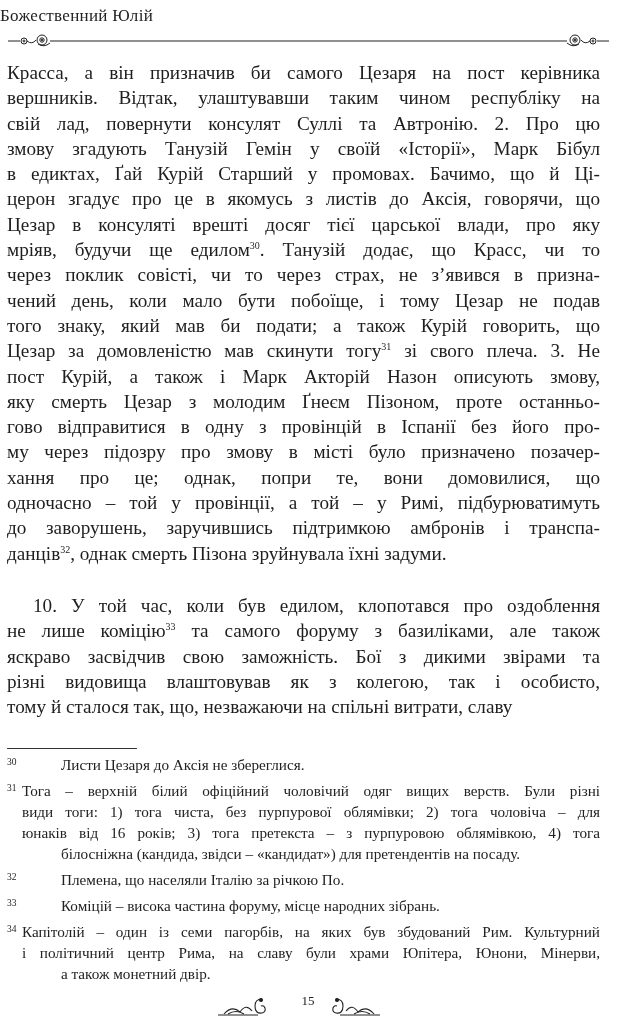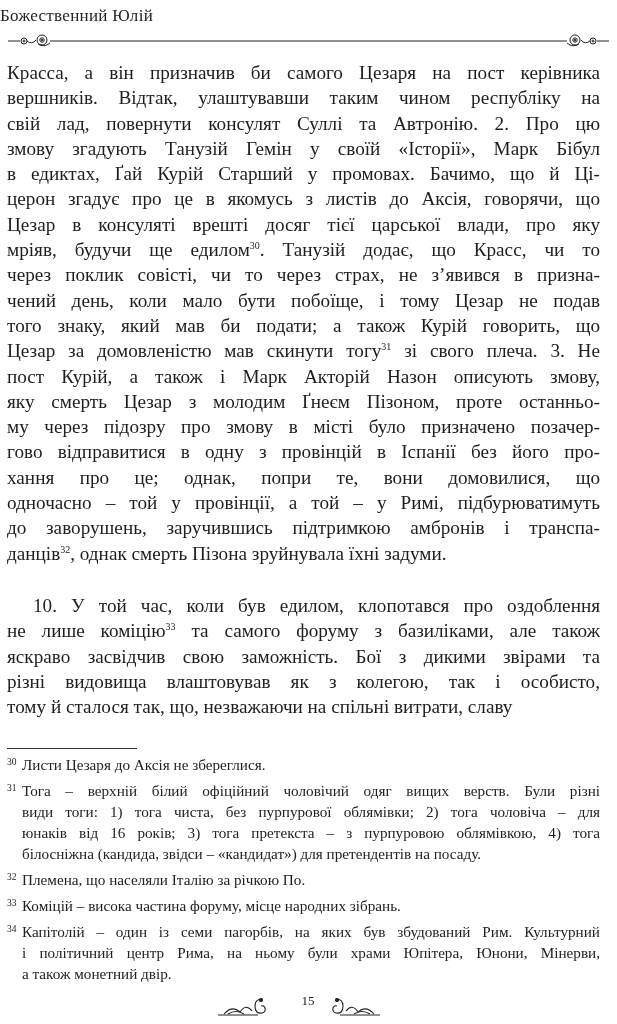--- a/index.html
+++ b/index.html
@@ -31,21 +31,21 @@
     position: absolute; top: 748px; left: 7px; width: 130px; height: 1px; background: #333;
   }
   .footnotes {
     position: absolute; top: 754px; left: 7px; width: 593px;
     font-family: "Liberation Serif", serif;
     font-size: 15.2px; line-height: 21px; color: #222;
   }
   .fn { position: relative; padding-left: 15px; margin-bottom: 5px; }
   .fn .num { position: absolute; left: 0; top: -2px; font-size: 9.5px; }
   .fn .fline { display: block; white-space: nowrap; text-align: justify; text-align-last: justify; }
-  .fn .fline.last { text-align-last: left; }
+  .fn .fline.last { text-align-last: left; margin-left: 39px; }
   .footer {
     position: absolute; top: 993px; left: 0; width: 617px; height: 28px;
   }
   .page-number {
     position: absolute; left: 283px; top: 0px; width: 50px; text-align: center;
     font-family: "Liberation Serif", serif; font-size: 13px; color: #222;
   }
   .orn-left { position: absolute; left: 218px; top: 2px; }
   .orn-right { position: absolute; left: 330px; top: 2px; }
 </style>
@@ -87,22 +87,22 @@
       <span class="line">в едиктах, Ґай Курій Старший у промовах. Бачимо, що й Ці-</span>
       <span class="line">церон згадує про це в якомусь з листів до Аксія, говорячи, що</span>
       <span class="line">Цезар в консуляті врешті досяг тієї царської влади, про яку</span>
       <span class="line">мріяв, будучи ще едилом<sup>30</sup>. Танузій додає, що Красс, чи то</span>
       <span class="line">через поклик совісті, чи то через страх, не з’явився в призна-</span>
       <span class="line">чений день, коли мало бути побоїще, і тому Цезар не подав</span>
       <span class="line">того знаку, який мав би подати; а також Курій говорить, що</span>
       <span class="line">Цезар за домовленістю мав скинути тогу<sup>31</sup> зі свого плеча. 3. Не</span>
       <span class="line">пост Курій, а також і Марк Акторій Назон описують змову,</span>
       <span class="line">яку смерть Цезар з молодим Ґнеєм Пізоном, проте останньо-</span>
+      <span class="line">гово відправитися в одну з провінцій в Іспанії без його про-</span>
       <span class="line">му через підозру про змову в місті було призначено позачер-</span>
-      <span class="line">гово відправитися в одну з провінцій в Іспанії без його про-</span>
       <span class="line">хання про це; однак, попри те, вони домовилися, що</span>
       <span class="line">одночасно – той у провінції, а той – у Римі, підбурюватимуть</span>
       <span class="line">до заворушень, заручившись підтримкою амбронів і транспа-</span>
       <span class="line last">данців<sup>32</sup>, однак смерть Пізона зруйнувала їхні задуми.</span>
     </div>
   <div class="para-gap"></div>
   <div id="p2">
       <span class="line indent">10. У той час, коли був едилом, клопотався про оздоблення</span>
       <span class="line">не лише коміцію<sup>33</sup> та самого форуму з базиліками, але також</span>
       <span class="line">яскраво засвідчив свою заможність. Бої з дикими звірами та</span>
@@ -128,21 +128,21 @@
       <span class="num">32</span>
       <span class="fline last">Племена, що населяли Італію за річкою По.</span>
     </div>
     <div class="fn">
       <span class="num">33</span>
       <span class="fline last">Коміцій – висока частина форуму, місце народних зібрань.</span>
     </div>
     <div class="fn">
       <span class="num">34</span>
       <span class="fline">Капітолій – один із семи пагорбів, на яких був збудований Рим. Культурний</span>
-      <span class="fline">і політичний центр Рима, на ньому були храми Юпітера, Юнони, Мінерви,</span>
+      <span class="fline">і політичний центр Рима, на славу були храми Юпітера, Юнони, Мінерви,</span>
       <span class="fline last">а також монетний двір.</span>
     </div>
   </div>
 
 <div class="footer">
   <svg class="orn-left" width="50" height="22" viewBox="0 0 50 22">
     <g fill="none" stroke="#222" stroke-width="1.1">
       <path d="M0 20 L40 20"></path>
       <path d="M6 19 Q14 10 22 17 Q28 8 34 16"></path>
       <path d="M10 19 Q18 14 26 19"></path>

